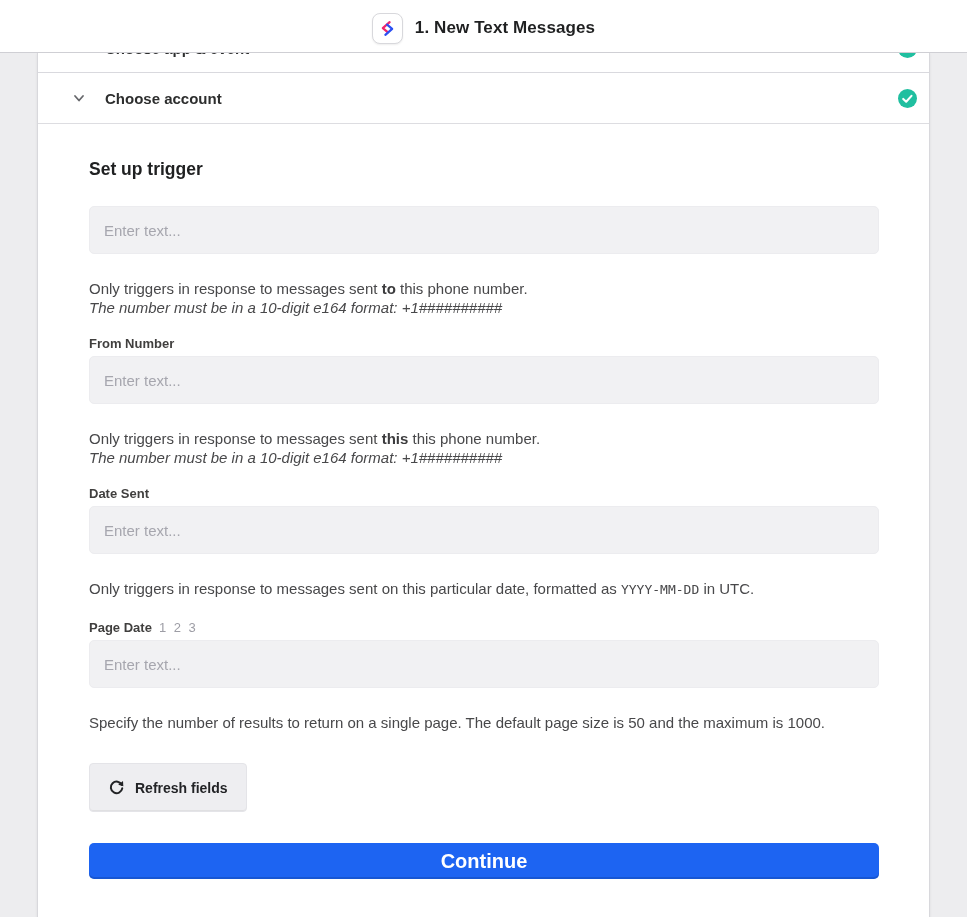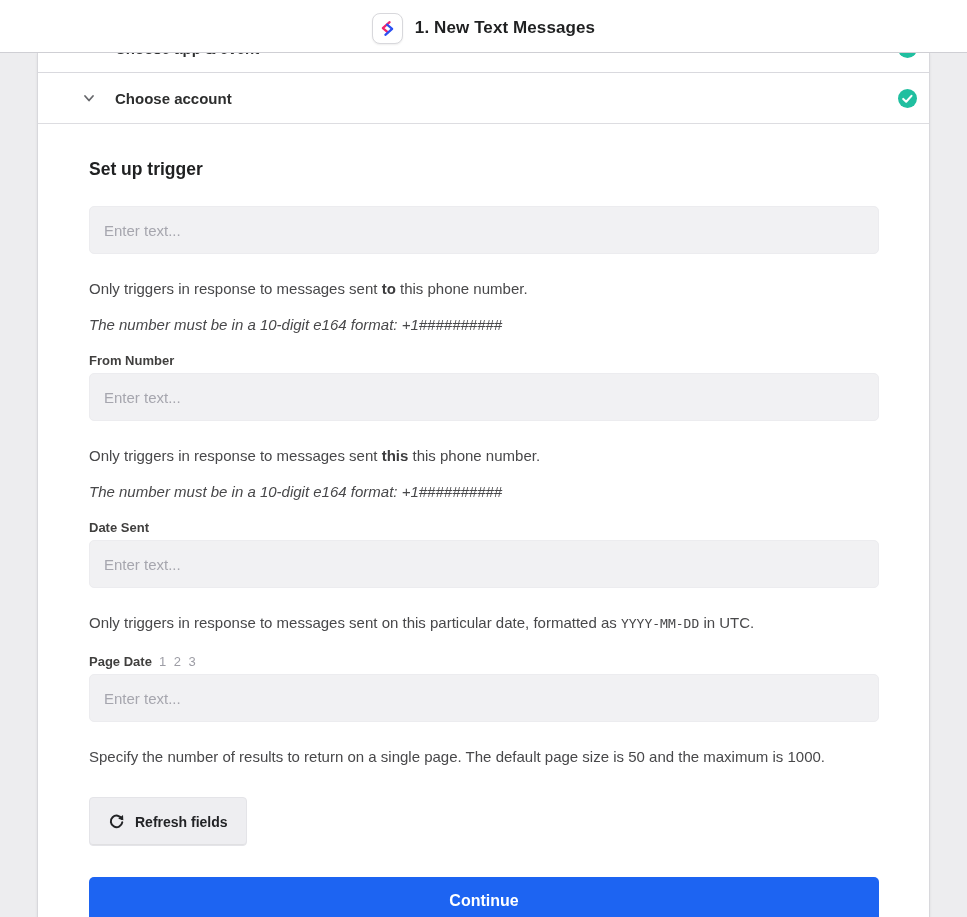--- a/index.html
+++ b/index.html
@@ -41,21 +41,21 @@
     width: 893px; background: #ffffff;
     border: 1px solid #d8d8dc; border-top: none;
     border-radius: 0 0 7px 7px;
     box-shadow: 0 1px 3px rgba(0,0,0,0.07);
   }
 
   
   .step-row { border-bottom: 1px solid #dddde1; cursor: pointer; background:#fff; }
   .step-row-inner {
     height: 50px; display: flex; align-items: center;
-    padding-left: 34px; padding-right: 12px; margin-left: 10px;
+    padding-left: 34px; padding-right: 12px;
   }
   .step-row.clipped { height: 20px; overflow: hidden; border-bottom: 1px solid #d9d9de; }
   .step-row.clipped .step-row-inner { margin-top: -30px; }
   .chev { display: inline-flex; width: 14px; justify-content: center; }
   .step-label { font-size: 15px; font-weight: 700; color: #2d2e2e; margin-left: 19px; }
   .check { margin-left: auto; display: inline-flex; }
 
   
   .form-wrap { padding: 35px 50px 51px 51px; }
   .form-heading { font-size: 17.5px; font-weight: 700; color: #1f2021; margin-bottom: 26px; }
@@ -72,38 +72,38 @@
     font-family: "Liberation Sans", sans-serif;
     outline: none;
   }
   .text-input::placeholder { color: #a6a6ae; opacity: 1; }
 
   .help { font-size: 15px; color: #48484a; line-height: 20px; margin-top: 25px; }
   .help b { font-weight: 700; color: #3c3c3e; }
   .help .code {
     font-family: "DejaVu Sans Mono", monospace; font-size: 13px; color: #48484a;
   }
-  .note { font-size: 15px; font-style: italic; color: #48484a; margin-top: 17px; }
+  .note { font-size: 15px; font-style: italic; color: #48484a; }
   .field + .field { margin-top: 20px; }
 
   .refresh-btn {
     margin-top: 30px; height: 49px; padding: 0 18px;
     background: #eeeef1; border: 1px solid #e4e4e8; border-radius: 4px;
     box-shadow: inset 0 -1px 0 rgba(0,0,0,0.06);
     display: inline-flex; align-items: center; gap: 10px;
     font-family: "Liberation Sans", sans-serif;
     font-size: 14px; font-weight: 700; color: #222326; cursor: pointer;
   }
 
   .continue-btn {
-    margin-top: 31px; width: 100%; height: 48px;
+    margin-top: 31px; width: 100%; height: 36px;
     background: #1d64f2; border: none; border-radius: 5px;
     box-shadow: inset 0 -2px 0 rgba(9,42,121,0.25);
     font-family: "Liberation Sans", sans-serif;
-    font-size: 16px; font-weight: 700; color: #ffffff;
+    font-size: 20px; font-weight: 700; color: #ffffff;
     cursor: pointer; display: block;
   }
 
   
   .connector { position: relative; width: 100%; height: 60px; }
   .connector .vline {
     position: absolute; left: 50%; transform: translateX(-50%);
     top: 0; width: 3px; height: 52px; background: #9d9d9d;
   }
   .add-step-btn {

